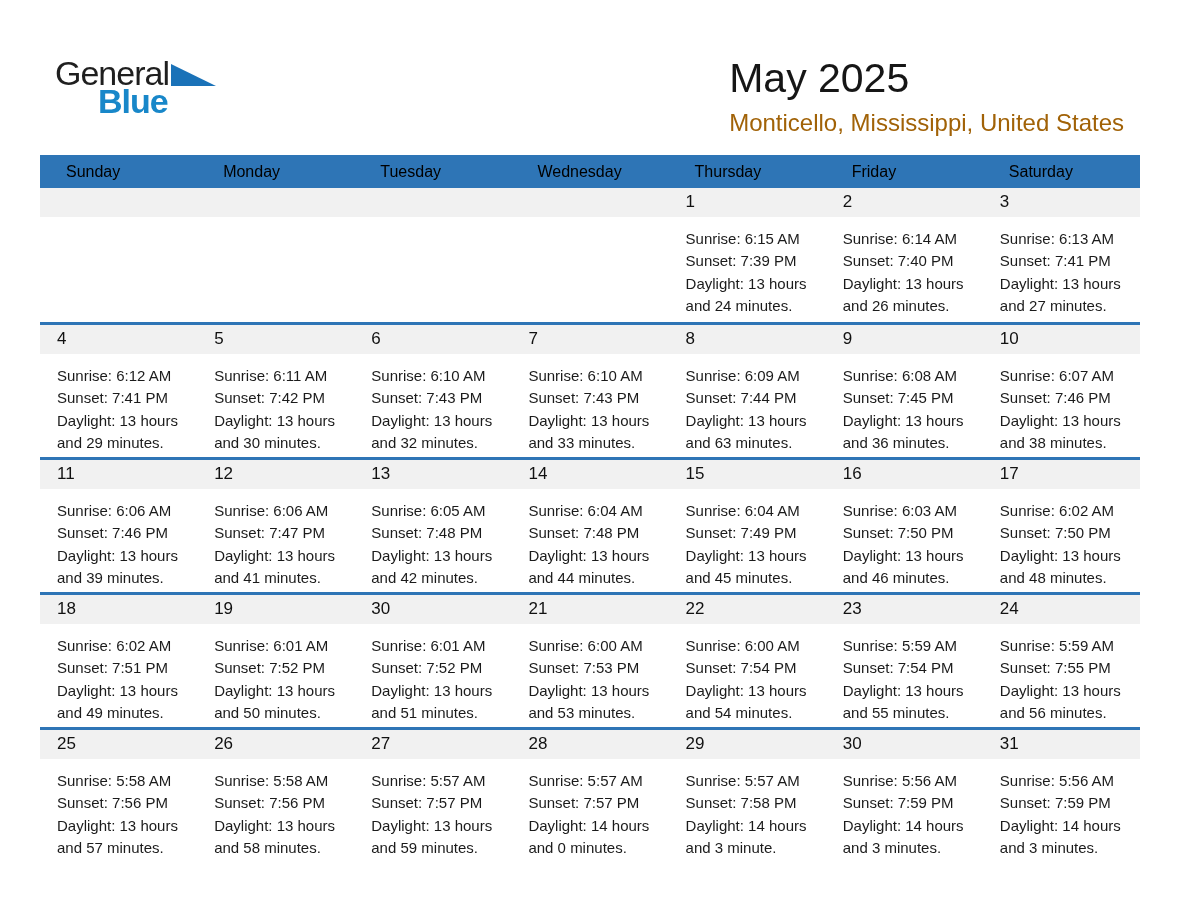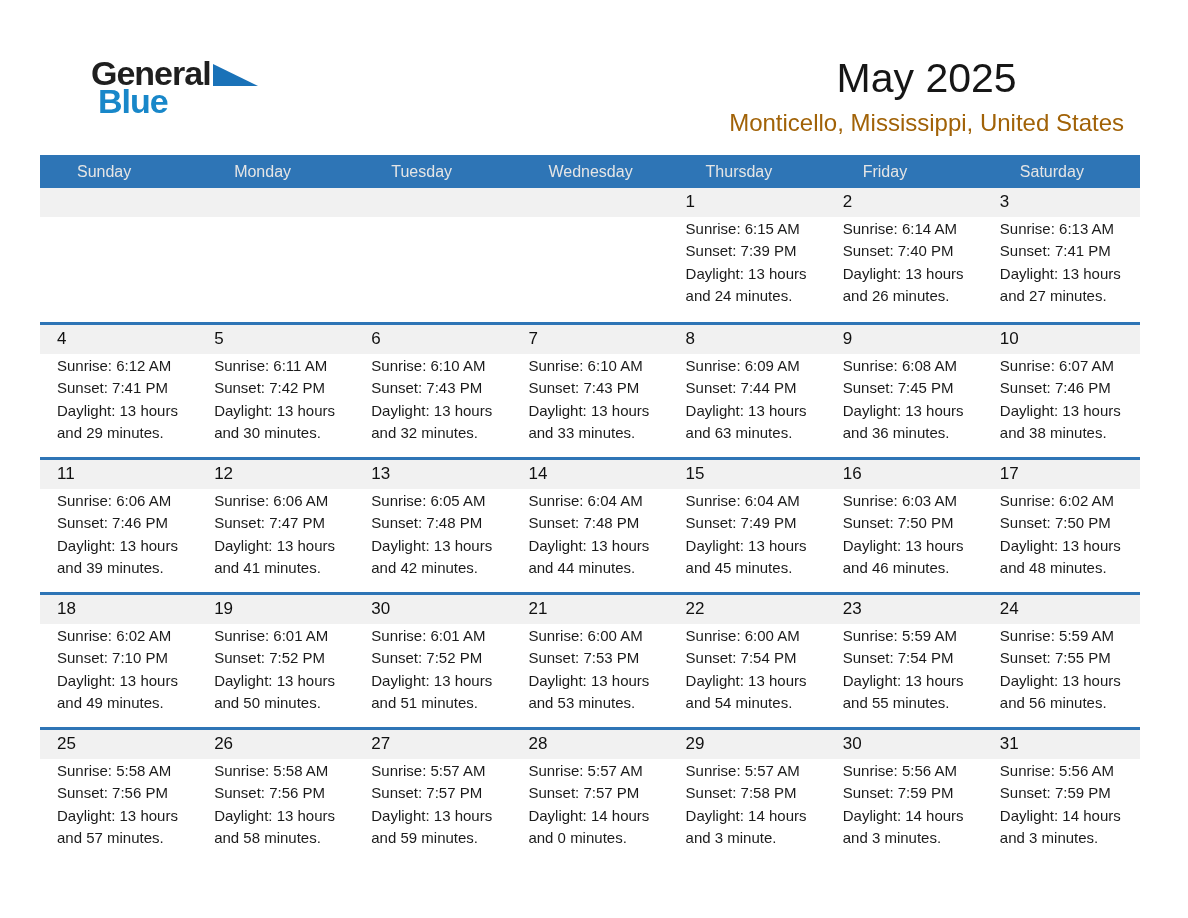--- a/index.html
+++ b/index.html
@@ -14,45 +14,45 @@
   html,body{background:#ffffff;}
   body{
     width:1188px;height:918px;position:relative;overflow:hidden;
     font-family:"Liberation Sans",sans-serif;color:var(--body-text);
   }
   .page{width:1188px;height:918px;position:relative;background:#fff;}
 
   
   .logo{position:absolute;left:55px;top:56px;line-height:1;}
   .logo-top{display:flex;align-items:flex-end;}
-  .logo-general{font-size:34px;font-weight:700;color:#1f1f1f;letter-spacing:-1px;margin-left:36px;}
+  .logo-general{font-size:34px;font-weight:400;color:#1f1f1f;letter-spacing:-1px;}
   .logo-triangle{display:inline-block;margin-left:2px;margin-bottom:1px;}
   .logo-blue{font-size:34px;font-weight:600;color:var(--logo-blue);letter-spacing:-1px;margin-left:43px;margin-top:-6px;}
 
-  .title-block{position:absolute;top:57px;right:48px;text-align:center;padding-right:16px;}
+  .title-block{position:absolute;top:57px;right:48px;text-align:left;padding-right:16px;}
   .month-title{font-size:41px;color:#161616;line-height:1.05;font-weight:400;}
   .location{font-size:24px;color:#a16207;margin-top:9px;font-weight:400;}
 
   
   .calendar{position:absolute;left:40px;top:155px;width:1100px;}
   .weekday-bar{
     display:grid;grid-template-columns:repeat(7,1fr);
     background:var(--header-blue);height:33px;align-items:center;
   }
-  .weekday-cell{color:#e5e5e5;font-size:16px;padding-left:26px;font-weight:400;margin-left:11px;}
+  .weekday-cell{color:#000000;font-size:16px;padding-left:26px;font-weight:400;}
 
   .week-row{height:135px;border-top:3px solid var(--divider-blue);}
   .week-row:first-child{border-top:none;height:134px;}
   .day-band{
     display:grid;grid-template-columns:repeat(7,1fr);
     background:var(--band-gray);height:29px;
   }
   .day-number{font-size:17px;color:#111;padding-left:17px;padding-top:4px;}
   .week-body{display:grid;grid-template-columns:repeat(7,1fr);}
-  .day-cell{padding:1px 4px 0 17px;}
+  .day-cell{padding:11px 4px 0 17px;}
   .cell-line{font-size:15px;line-height:22.4px;color:var(--body-text);white-space:nowrap;}
 </style>
 </head>
 <body>
 
 <div class="page">
 
   <div class="logo">
     <div class="logo-top">
       <span class="logo-general">General</span>
@@ -232,21 +232,21 @@
             <div class="day-number">19</div>
             <div class="day-number">30</div>
             <div class="day-number">21</div>
             <div class="day-number">22</div>
             <div class="day-number">23</div>
             <div class="day-number">24</div>
           </div>
           <div class="week-body">
             <div class="day-cell">
               <div class="cell-line">Sunrise: 6:02 AM</div>
-              <div class="cell-line">Sunset: 7:10 PM</div>
+              <div class="cell-line">Sunset: 7:51 PM</div>
               <div class="cell-line">Daylight: 13 hours</div>
               <div class="cell-line">and 49 minutes.</div>
             </div>
             <div class="day-cell">
               <div class="cell-line">Sunrise: 6:01 AM</div>
               <div class="cell-line">Sunset: 7:52 PM</div>
               <div class="cell-line">Daylight: 13 hours</div>
               <div class="cell-line">and 50 minutes.</div>
             </div>
             <div class="day-cell">

